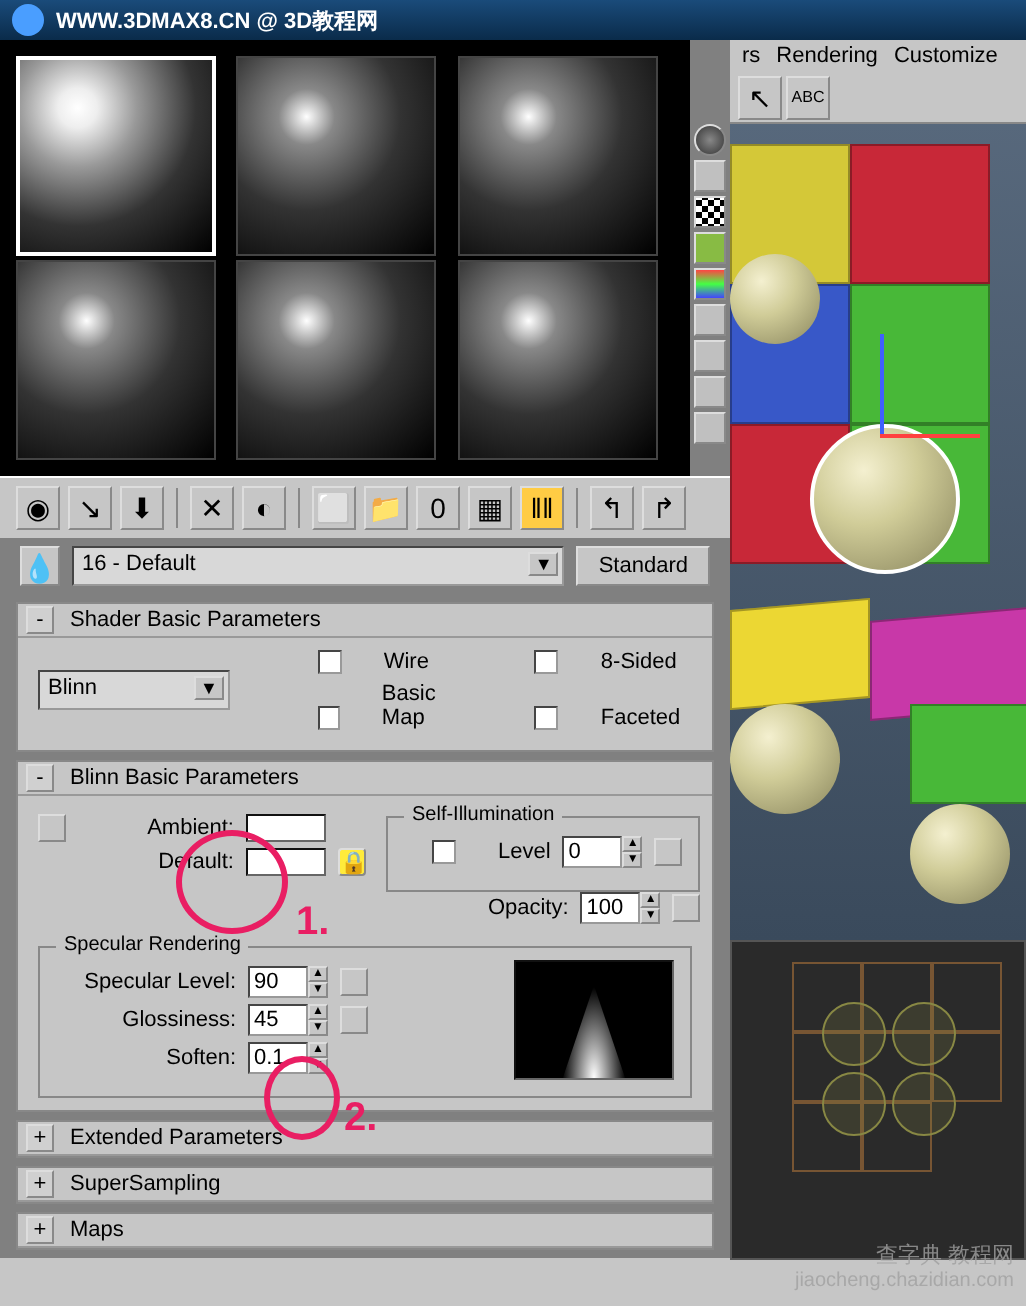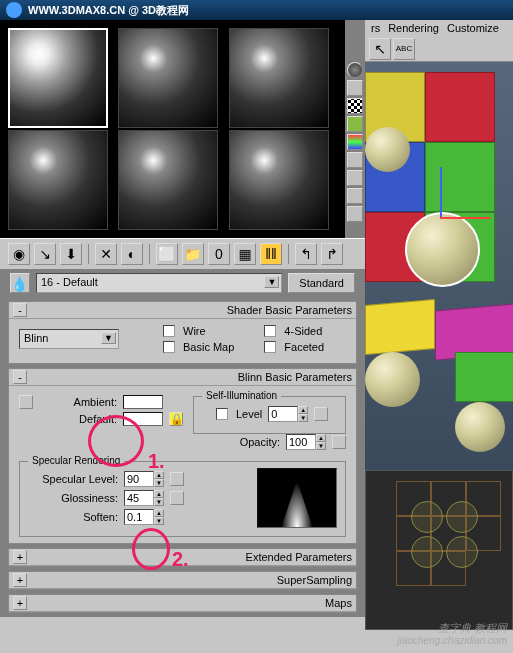--- a/index.html
+++ b/index.html
@@ -17,26 +17,26 @@
 .toolbar { padding: 4px 8px; background: #c6c6c6; display: flex; align-items: center; gap: 4px; border-top: 1px solid #fff; }
 .tb-btn { width: 22px; height: 22px; background: #c6c6c6; border: 1px outset #ddd; font-size: 14px; text-align: center; line-height: 20px; cursor: pointer; }
 .tb-sep { width: 1px; height: 20px; background: #888; margin: 0 2px; }
 .name-row { padding: 4px 10px; display: flex; align-items: center; gap: 6px; }
 .dropper { width: 20px; height: 20px; }
 .name-input { flex: 1; background: #fff; border: 1px inset #999; padding: 2px 4px; height: 20px; }
 .std-btn { padding: 3px 10px; background: #c6c6c6; border: 1px outset #ddd; cursor: pointer; }
 .rollout { margin: 4px 8px; background: #c6c6c6; border: 1px solid #888; }
 .roll-head { background: #c6c6c6; display: flex; align-items: center; padding: 1px 4px; border-bottom: 1px solid #999; }
 .roll-toggle { width: 14px; height: 14px; border: 1px outset #ddd; text-align: center; line-height: 12px; cursor: pointer; margin-right: 8px; background: #d0d0d0; }
-.roll-title { flex: 1; text-align: right; }
+.roll-title { flex: 1; text-align: left; }
 .roll-body { padding: 6px 10px; }
 .shader-row { display: flex; align-items: center; gap: 10px; margin-bottom: 4px; }
 .combo { background: #d8d8d8; border: 1px inset #999; padding: 2px 18px 2px 4px; width: 100px; position: relative; height: 20px; }
 .combo::after { content: '▼'; position: absolute; right: 2px; top: 2px; font-size: 9px; background: #c6c6c6; border: 1px outset #ddd; padding: 0 2px; }
-.chk { display: flex; align-items: flex-end; gap: 8px; padding-left: 14px; }
+.chk { display: flex; align-items: flex-end; gap: 21px; padding-left: 14px; }
 .chk-box { width: 12px; height: 12px; background: #fff; border: 1px inset #999; }
 .group { border: 1px solid #888; padding: 6px 8px 8px; margin-top: 4px; position: relative; }
 .group-title { position: absolute; top: -7px; left: 8px; background: #c6c6c6; padding: 0 4px; font-size: 10px; }
 .prop-row { display: flex; align-items: center; gap: 6px; margin: 3px 0; }
 .prop-label { width: 78px; text-align: right; }
 .swatch { width: 40px; height: 14px; background: #fff; border: 1px inset #666; }
 .swatch.grey { background: #e8e8e8; }
 .spinner { display: flex; align-items: center; }
 .spin-input { width: 30px; height: 16px; background: #fff; border: 1px inset #999; padding: 0 2px; text-align: left; }
 .spin-btns { display: flex; flex-direction: column; }
@@ -48,21 +48,21 @@
 .curve { width: 80px; height: 60px; background: #000; border: 1px inset #666; position: relative; float: right; }
 .curve::before { content: ''; position: absolute; bottom: 0; left: 30%; width: 40%; height: 80%; background: radial-gradient(ellipse at center bottom, #fff 0%, transparent 70%); clip-path: polygon(50% 0, 100% 100%, 0 100%); }
 .annot { position: absolute; pointer-events: none; }
 .annot-circle { border: 3px solid #e91e63; border-radius: 50%; position: absolute; }
 .viewport { position: absolute; right: 0; top: 20px; width: 148px; height: 450px; background: linear-gradient(#5a6b7f, #3a4a5c); }
 .menu { background: #c6c6c6; padding: 2px 6px; font-size: 10px; display: flex; gap: 8px; }
 .vp-tools { background: #c6c6c6; height: 26px; border-bottom: 1px solid #888; display: flex; align-items: center; padding: 0 4px; gap: 2px; }
 .scene { position: absolute; top: 52px; left: 0; right: 0; bottom: 0; }
 .cube { position: absolute; border: 1px solid rgba(0,0,0,0.3); }
 .ball3d { border-radius: 50%; position: absolute; }
-.watermark { position: absolute; bottom: 0; right: 0; color: rgba(160,160,160,0.8); font-size: 14px; padding: 6px; text-align: right; line-height: 1.2; font-style: italic; }
+.watermark { position: absolute; bottom: 0; right: 0; color: rgba(160,160,160,0.8); font-size: 14px; padding: 6px; text-align: right; line-height: 1.2; }
 .wire-view { position: absolute; right: 0; top: 470px; width: 148px; height: 160px; background: #2a2a2a; border: 1px solid #555; }
 .wire-grid { position: absolute; inset: 10px; }
 .wire-cell { position: absolute; border: 1px solid #775533; }
 .wire-circ { position: absolute; border: 1px solid #888844; border-radius: 50%; background: rgba(136,136,68,0.2); }
 </style>
 </head>
 <body>
 
 <div class="titlebar">
   <span class="titlebar-icon"></span>
@@ -124,21 +124,21 @@
     <div class="roll-body">
       <div class="shader-row">
         <div class="combo"><span>Blinn</span></div>
         <div style="display:grid;grid-template-columns:1fr 1fr;gap:4px 16px;margin-left:20px">
           <label class="chk">
               <span class="chk-box"></span>
               <span>Wire</span>
             </label>
           <label class="chk">
               <span class="chk-box"></span>
-              <span>4-Sided</span>
+              <span>8-Sided</span>
             </label>
           <label class="chk">
               <span class="chk-box"></span>
               <span>Basic Map</span>
             </label>
           <label class="chk">
               <span class="chk-box"></span>
               <span>Faceted</span>
             </label>
         </div>

